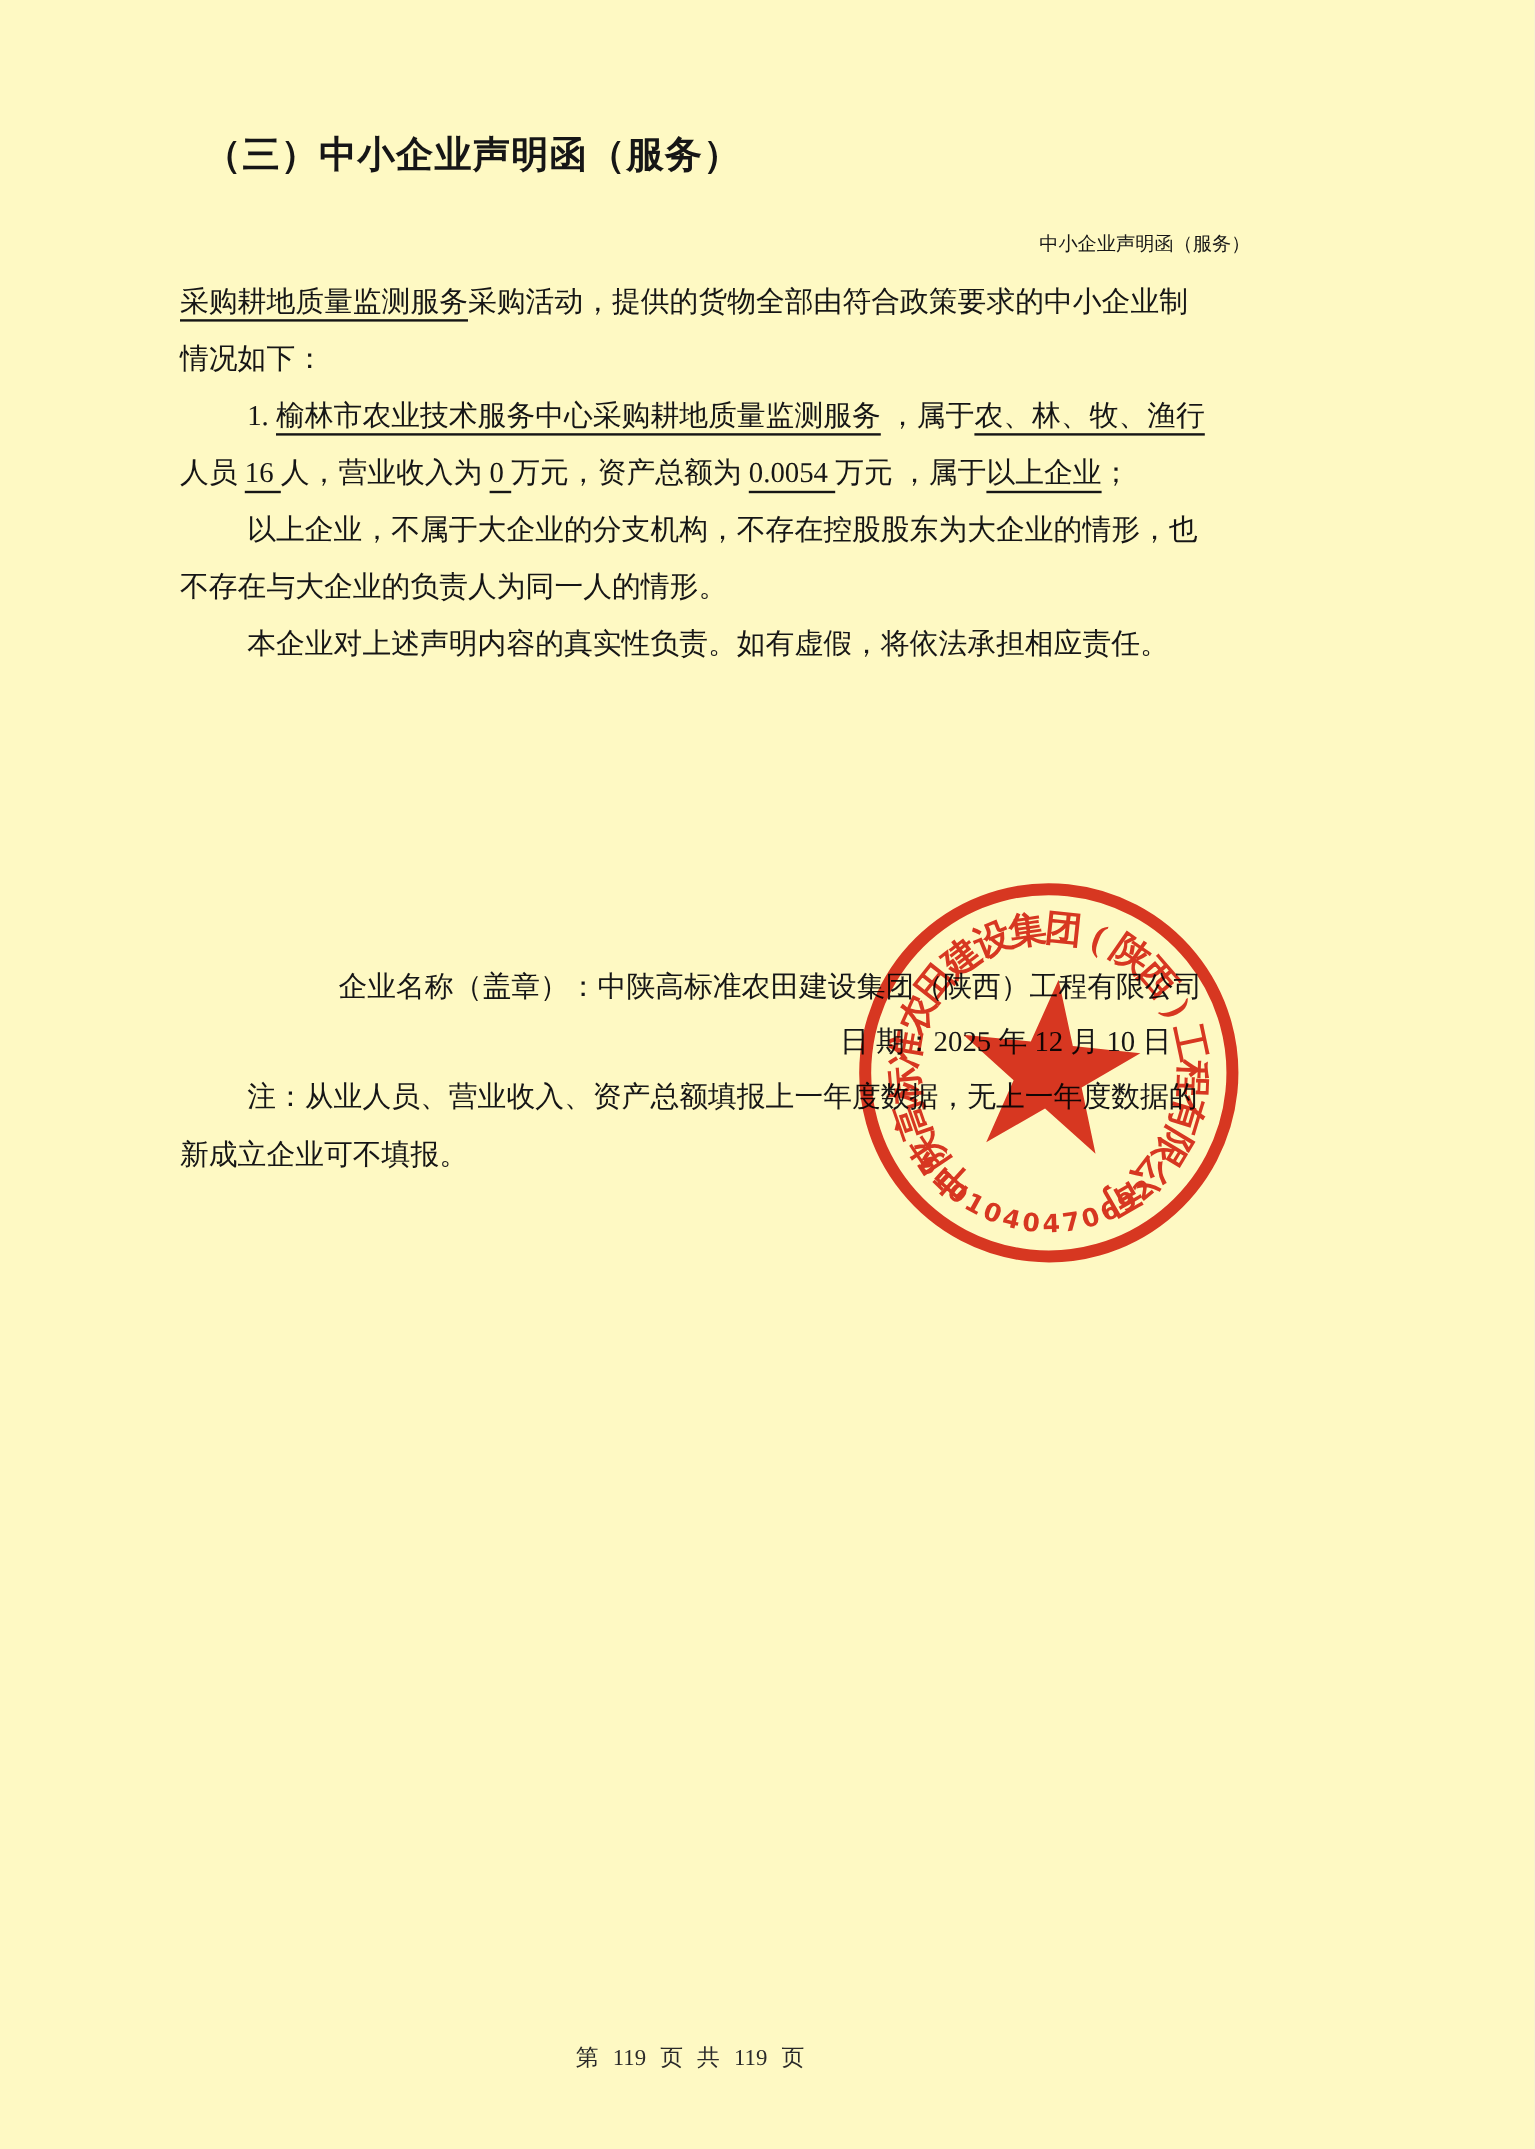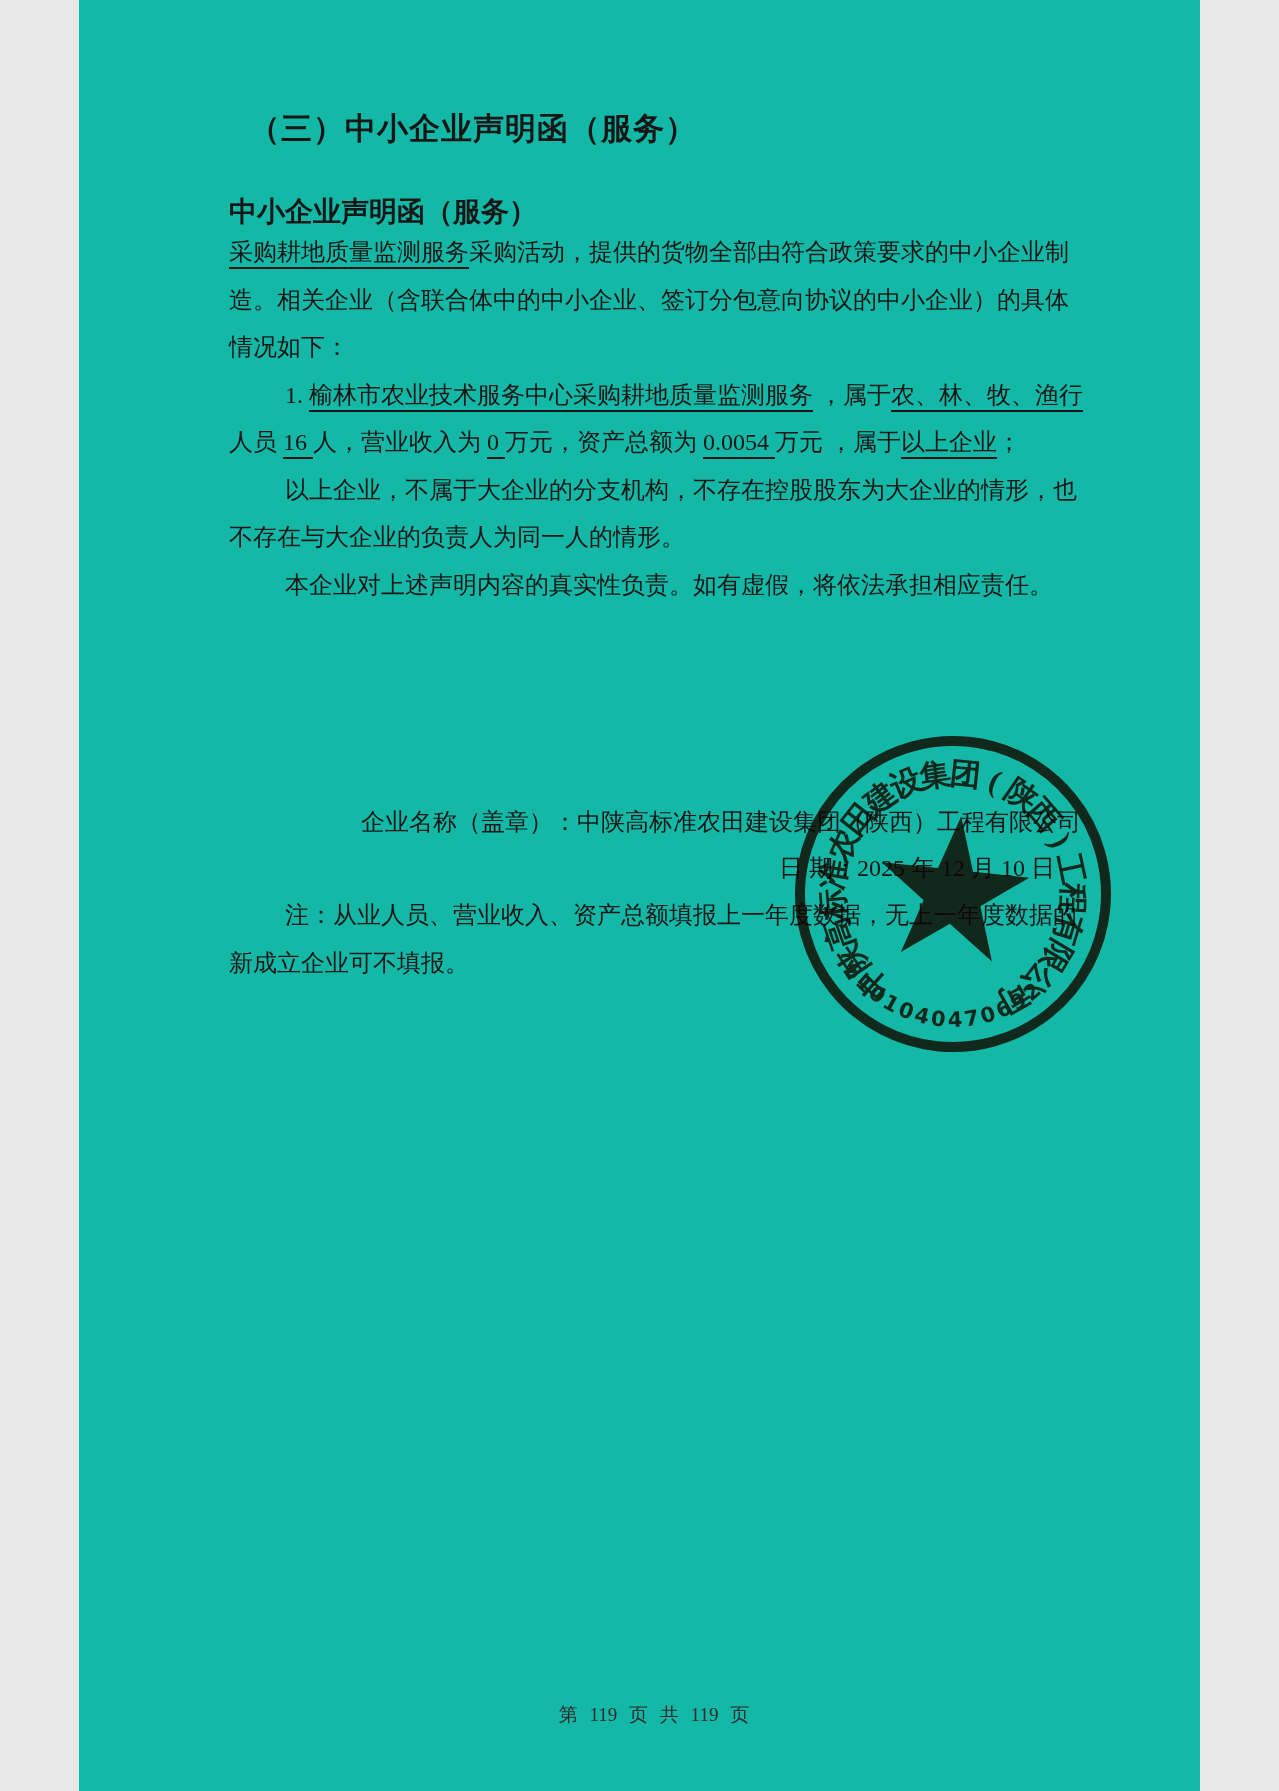--- a/index.html
+++ b/index.html
@@ -1,33 +1,33 @@
 <!DOCTYPE html>
 <html><head>
 <meta charset="utf-8">
 <style>
   html,body{margin:0;padding:0;}
   body{background:#e8e8e8;}
   .page{
     position:relative;
-    width:1121px;height:1791px;
+    width:1279px;height:1791px;
     margin:0 auto;
-    background:#14b8a6;
+    background:#fef9c3;
     font-family:"Liberation Serif","DejaVu Serif",serif;
     color:#161616;
     overflow:hidden;
   }
   .section-title{
     position:absolute;left:170px;top:108px;
     font-size:31px;font-weight:bold;letter-spacing:1px;
     white-space:nowrap;
   }
   .doc-title{
     position:absolute;left:150px;top:193px;width:892px;
-    font-size:28px;font-weight:bold;text-align:left;
+    font-size:16px;font-weight:normal;text-align:right;
     white-space:nowrap;
   }
   .body-lines{
     position:absolute;left:150px;top:229px;width:892px;
     font-size:24px;line-height:47.5px;
   }
   .tline{white-space:nowrap;}
   .tline.indent{text-indent:56px;}
   .u{text-decoration:underline;text-underline-offset:7px;text-decoration-thickness:1.5px;}
   .sig-company{
@@ -68,21 +68,20 @@
 <body>
 
 <div class="page">
 
   <div class="section-title">（三）中小企业声明函（服务）</div>
 
   <div class="doc-title">中小企业声明函（服务）</div>
 
   <div class="body-lines" id="body-lines">
       <div class="tline"><span class="u">采购耕地质量监测服务</span><span>采购活动，提供的货物全部由符合政策要求的中小企业制</span></div>
-      <div class="tline"><span>造。相关企业（含联合体中的中小企业、签订分包意向协议的中小企业）的具体</span></div>
       <div class="tline"><span>情况如下：</span></div>
       <div class="tline indent"><span>1. </span><span class="u">榆林市农业技术服务中心采购耕地质量监测服务</span><span> ，属于</span><span class="u">农、林、牧、渔行</span></div>
       <div class="tline"><span>人员 </span><span class="u">16 </span><span>人，营业收入为 </span><span class="u">0 </span><span>万元，资产总额为 </span><span class="u">0.0054 </span><span>万元 ，属于</span><span class="u">以上企业</span><span>；</span></div>
       <div class="tline indent"><span>以上企业，不属于大企业的分支机构，不存在控股股东为大企业的情形，也</span></div>
       <div class="tline"><span>不存在与大企业的负责人为同一人的情形。</span></div>
       <div class="tline indent"><span>本企业对上述声明内容的真实性负责。如有虚假，将依法承担相应责任。</span></div>
     </div>
 
   <div class="sig-company">企业名称（盖章）：中陕高标准农田建设集团（陕西）工程有限公司</div>
 

